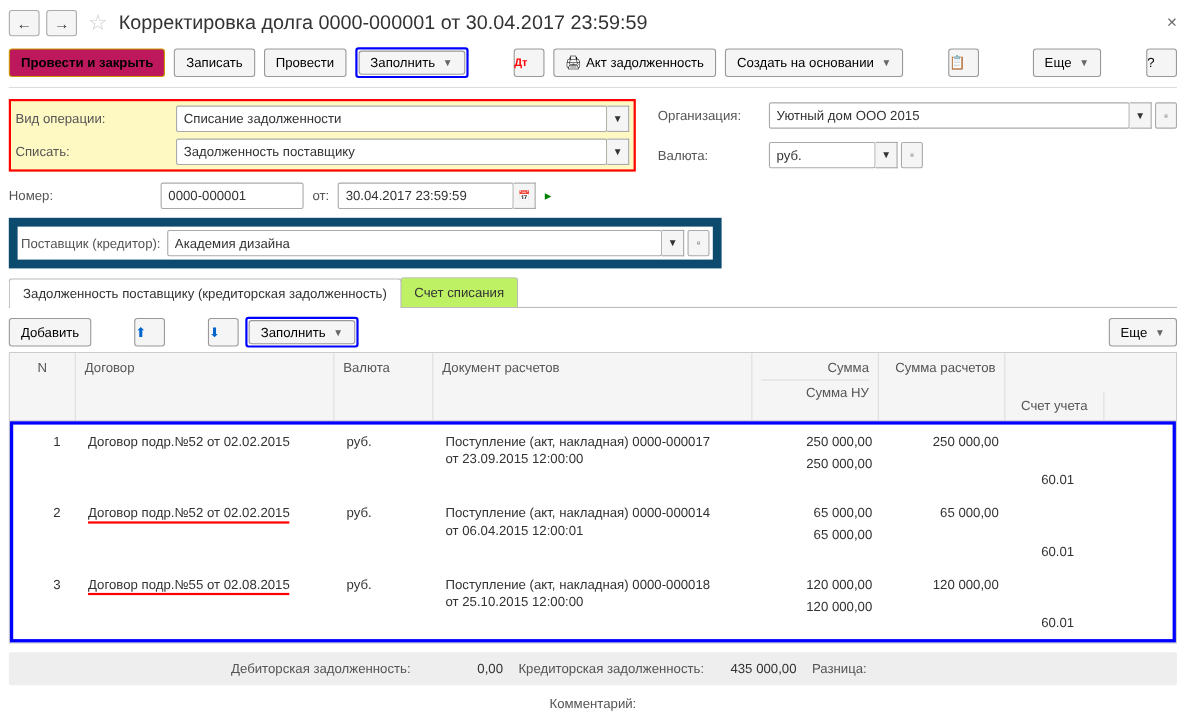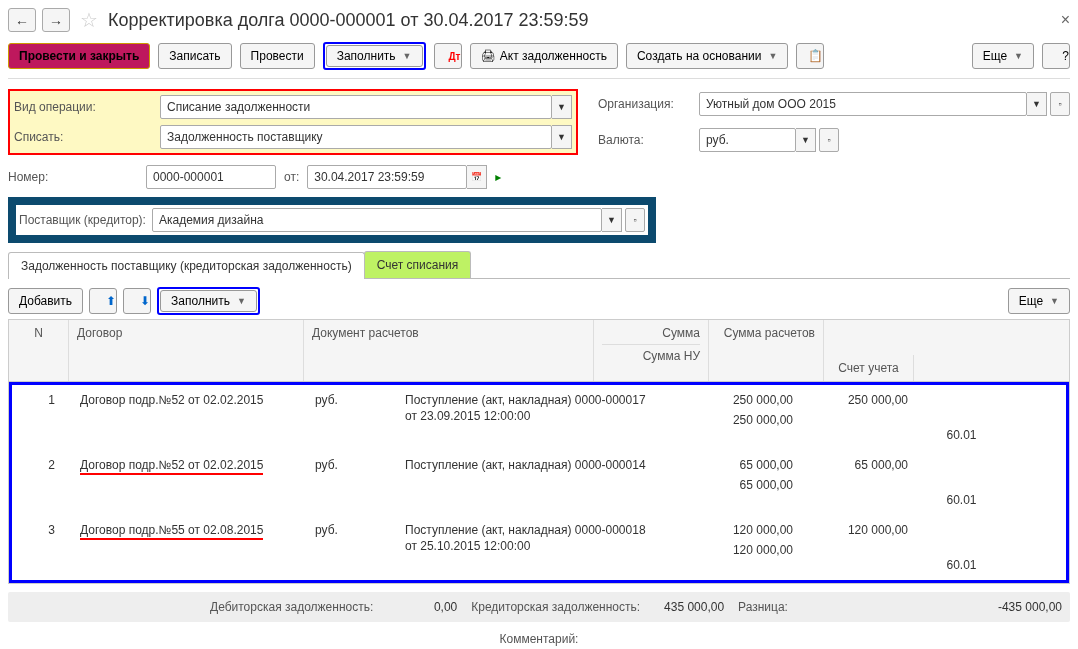--- a/index.html
+++ b/index.html
@@ -8,21 +8,21 @@
 .nav-btn { width: 28px; height: 24px; border: 1px solid #aaa; background: #f5f5f5; border-radius: 3px; display: flex; align-items: center; justify-content: center; font-size: 14px; cursor: pointer; }
 .star { color: #ccc; font-size: 20px; margin: 0 4px; }
 .title { font-size: 18px; font-weight: normal; color: #333; }
 .close-x { margin-left: auto; font-size: 16px; cursor: pointer; color: #666; }
 
 .toolbar { display: flex; gap: 8px; align-items: center; margin-bottom: 10px; border-bottom: 1px solid #ddd; padding-bottom: 8px; }
 .btn { border: 1px solid #999; background: #f5f5f5; padding: 4px 10px; border-radius: 3px; cursor: pointer; font-size: 12px; height: 26px; display: inline-flex; align-items: center; gap: 4px; }
 .btn-primary { background: #be185d; border-color: #cc9900; font-weight: bold; }
 .btn-box { border: 2px solid blue; padding: 1px; border-radius: 3px; }
 .btn-box .btn { height: 22px; }
-.icon-btn { width: 28px; padding: 0; justify-content: flex-end; }
+.icon-btn { width: 28px; padding: 0; justify-content: flex-start; margin-left: 33px; }
 .dropdown-arrow { color: #666; font-size: 9px; margin-left: 3px; }
 
 .form-grid { display: grid; grid-template-columns: 570px 1fr; gap: 6px 20px; margin-bottom: 10px; }
 .form-left-highlight { border: 2px solid red; padding: 4px; background: #fef9c3; grid-column: 1; grid-row: 1 / 3; display: grid; grid-template-columns: 140px 1fr; gap: 6px; align-items: center; }
 .form-right { display: grid; grid-template-columns: 95px 1fr; gap: 6px; align-items: center; }
 .field-label { color: #555; }
 .input-wrap { display: flex; height: 24px; }
 .input-field { flex: 1; border: 1px solid #aaa; border-radius: 2px; padding: 2px 6px; background: #fff; display: flex; align-items: center; }
 .input-addon { width: 20px; border: 1px solid #aaa; border-left: none; display: flex; align-items: center; justify-content: center; font-size: 9px; cursor: pointer; background: #f5f5f5; }
 .input-addon.detached { border-left: 1px solid #aaa; margin-left: 3px; border-radius: 2px; }
@@ -176,20 +176,21 @@
   <button class="btn">
       <span>Еще</span>
       <span class="dropdown-arrow">▼</span>
     </button>
 </div>
 
 <div class="table-wrap">
   <div class="table-head">
     <div class="th col-n">N</div>
     <div class="th col-dog">Договор</div>
+    <div class="th col-val">Валюта</div>
     <div class="th col-doc">Документ расчетов</div>
     <div class="th col-sum th-sub">
         <div>Сумма</div>
         <div>Сумма НУ</div>
       </div>
     <div class="th col-sumr">Сумма расчетов</div>
     <div class="th col-acc">Счет учета</div>
   </div>
   <div class="table-body" id="tbody">
       <div class="tr">
@@ -206,20 +207,21 @@
         </div>
         <div class="td col-sumr" style="text-align:right">250 000,00</div>
         <div class="td col-acc" style="text-align:center">60.01</div>
       </div>
       <div class="tr">
         <div class="td col-n" style="text-align:right;padding-right:16px">2</div>
         <div class="td col-dog"><span class="underline-red">Договор подр.№52 от 02.02.2015</span></div>
         <div class="td col-val">руб.</div>
         <div class="td col-doc td-doc">
           <div>Поступление (акт, накладная) 0000-000014</div>
+          <div>от 06.04.2015 12:00:01</div>
         </div>
         <div class="td col-sum td-sum">
           <div>65 000,00</div>
           <div>65 000,00</div>
         </div>
         <div class="td col-sumr" style="text-align:right">65 000,00</div>
         <div class="td col-acc" style="text-align:center">60.01</div>
       </div>
       <div class="tr">
         <div class="td col-n" style="text-align:right;padding-right:16px">3</div>
@@ -239,21 +241,20 @@
     </div>
 </div>
 
 <div class="totals-row">
   <span style="flex:0 0 180px"></span>
   <span class="lbl">Дебиторская задолженность:</span>
   <span class="val">0,00</span>
   <span class="lbl">Кредиторская задолженность:</span>
   <span class="val">435 000,00</span>
   <span class="lbl">Разница:</span>
-  <span class="val" style="flex:1">-435 000,00</span>
 </div>
 
 <div class="bottom-row">
   <span class="field-label">Комментарий:</span>
   <input class="comment-field" style="">
   <span class="field-label">Ответственный:</span>
   <div class="input-wrap" style="width:260px">
       <div class="input-field">Администратор</div>
       <div class="input-addon">▼</div>
       <div class="input-addon detached">▫</div>

